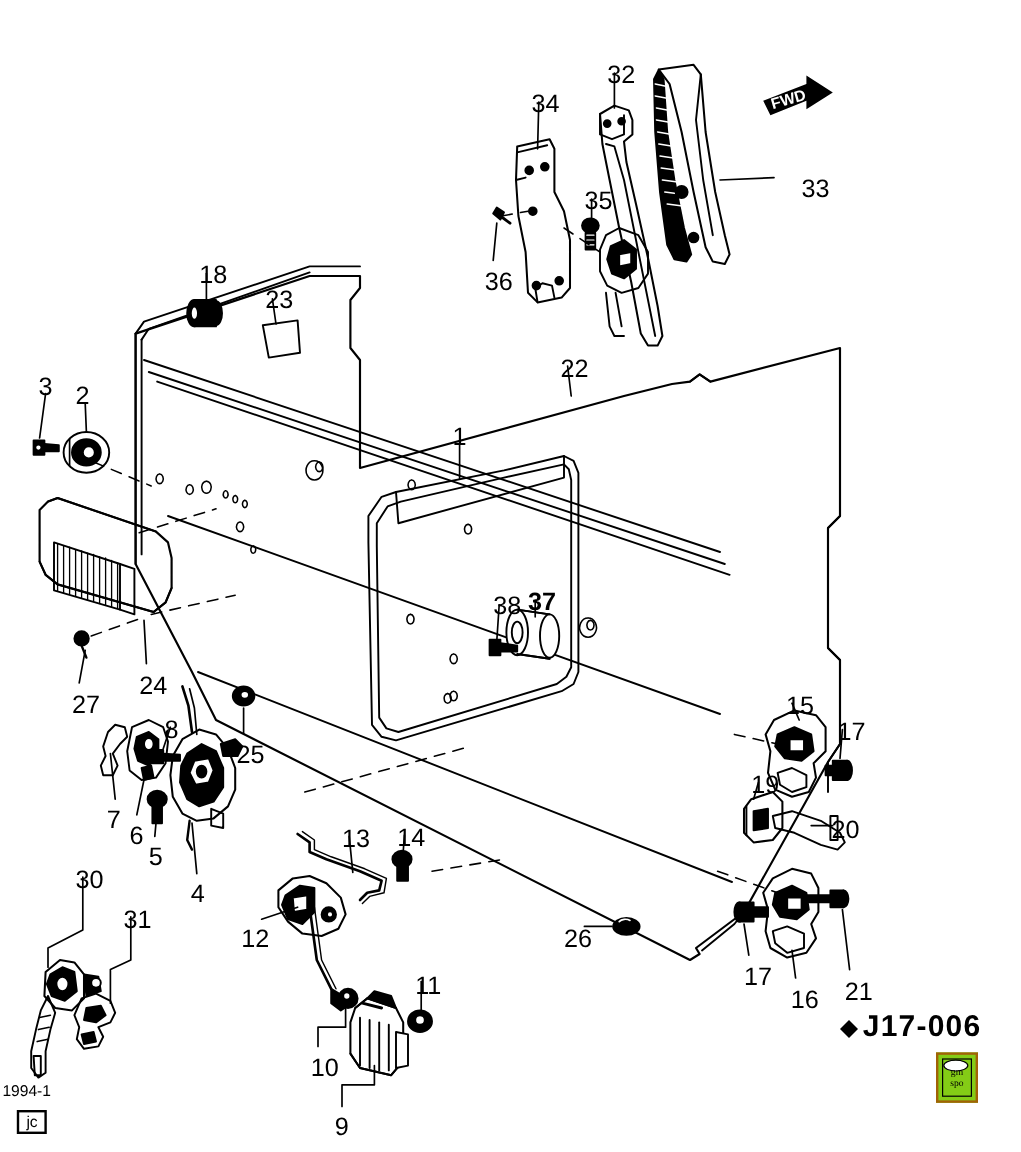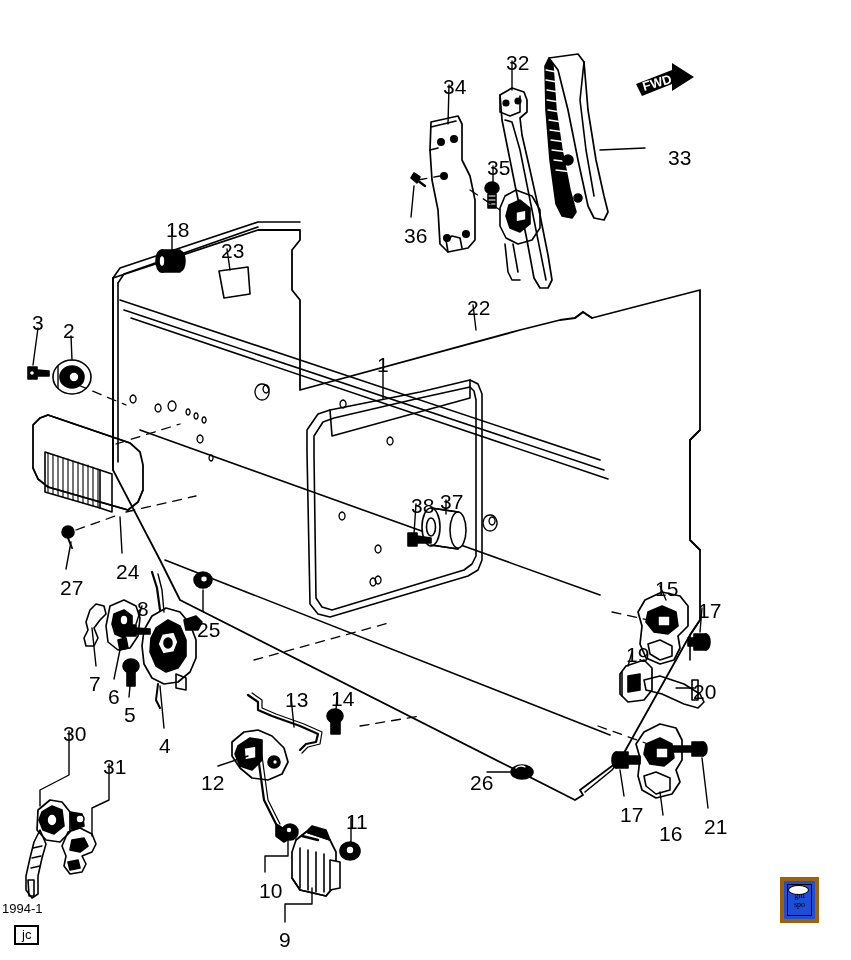--- a/index.html
+++ b/index.html
@@ -8,21 +8,21 @@
   #stage{position:absolute;inset:0;width:851px;height:960px;}
   svg{position:absolute;left:0;top:0;}
   .hdr{position:absolute;font-size:19px;letter-spacing:.5px;white-space:nowrap;}
   #doc-number{left:676px;top:10px;}
   #year-code{position:absolute;left:2px;top:901px;font-size:13px;}
   #initials-box{position:absolute;left:14px;top:925px;border:2px solid #000;
       padding:0px 6px;font-size:13px;line-height:16px;}
   #sheet-code{position:absolute;left:700px;top:841px;font-size:25px;font-weight:bold;
       letter-spacing:1px;white-space:nowrap;}
   #gm-logo{position:absolute;left:780px;top:877px;width:31px;height:38px;
-      border:4px solid #a16207;background:#1d4ed8;}
+      border:2px solid #a16207;background:#84cc16;}
   #gm-logo .inner{position:absolute;inset:3px;border:1px solid #000;}
   #gm-logo .oval{position:absolute;left:4px;top:4px;width:19px;height:8px;
       border:1.5px solid #000;border-radius:50%;background:#fff;}
   #gm-logo .txt{position:absolute;left:0;right:0;top:11px;text-align:center;
       font-size:8px;line-height:8.5px;font-family:"Liberation Serif",serif;}
   .cal{position:absolute;font-size:21px;line-height:21px;}
 </style>
 </head>
 <body>
 
@@ -535,24 +535,28 @@
       <div class="cal" style="left: 197px; top: 619px;">25</div>
       <div class="cal" style="left: 470px; top: 772px;">26</div>
       <div class="cal" style="left: 60px; top: 577px;">27</div>
       <div class="cal" style="left: 63px; top: 723px;">30</div>
       <div class="cal" style="left: 103px; top: 756px;">31</div>
       <div class="cal" style="left: 506px; top: 52px;">32</div>
       <div class="cal" style="left: 653px; top: 147px; margin-left: 15px;">33</div>
       <div class="cal" style="left: 443px; top: 76px;">34</div>
       <div class="cal" style="left: 487px; top: 157px;">35</div>
       <div class="cal" style="left: 404px; top: 225px;">36</div>
-      <div class="cal" style="left: 440px; top: 491px;">37</div>
+      <div class="cal" style="left: 440px; top: 491px; font-weight: bold;">37</div>
       <div class="cal" style="left: 411px; top: 495px;">38</div>
     </div>
 
+  <div id="sheet-code">
+    <span style="display:inline-block;width:15px;height:15px;background:#000;
+       clip-path:polygon(50% 0,100% 50%,50% 100%,0 50%);vertical-align:-2px;"></span><span style="margin-left:4px;">J17-006</span>
+  </div>
 
   <div id="gm-logo">
     <div class="inner"></div>
     <div class="oval"></div>
     <div class="txt">
       <div>gm</div>
       <div>spo</div>
     </div>
   </div>
 

